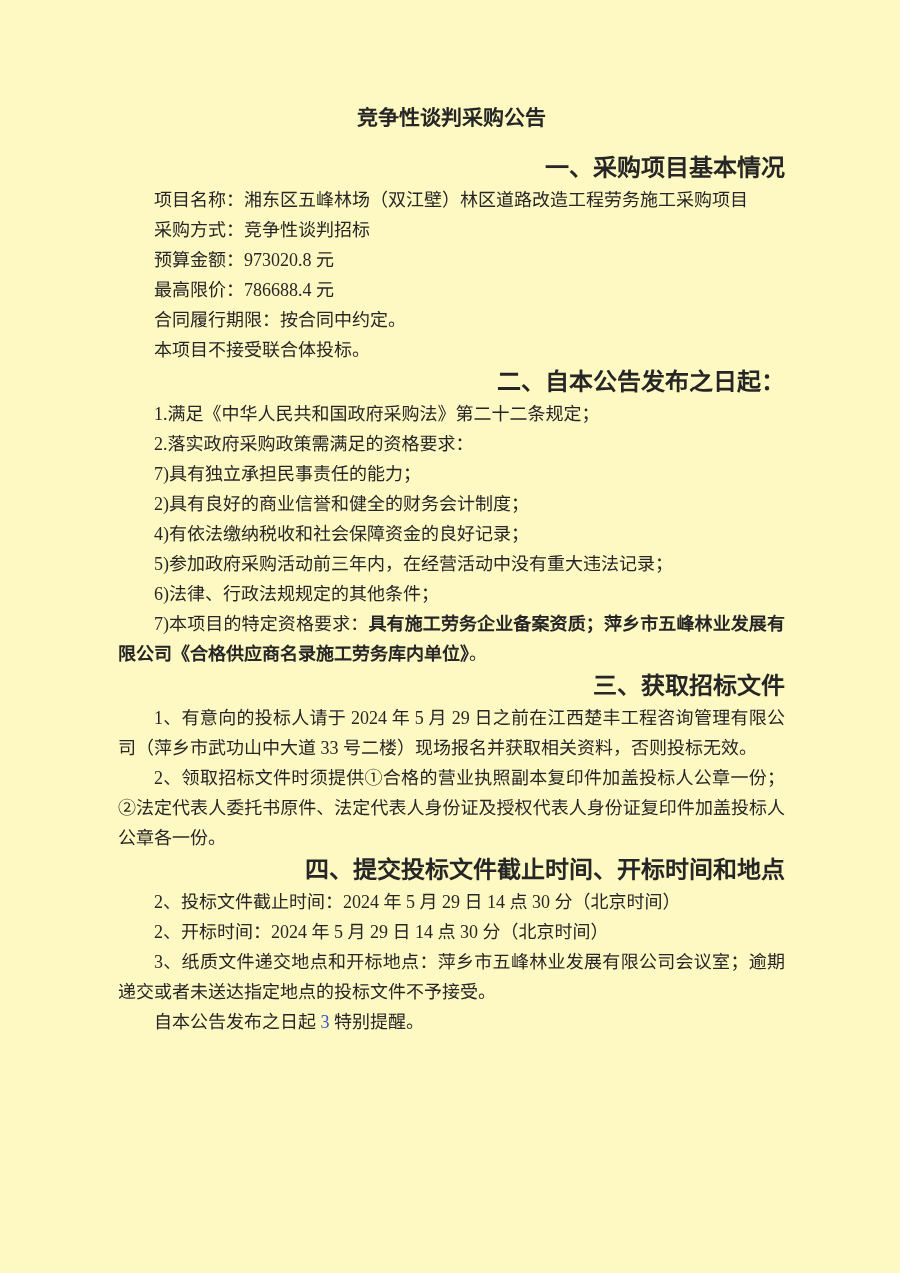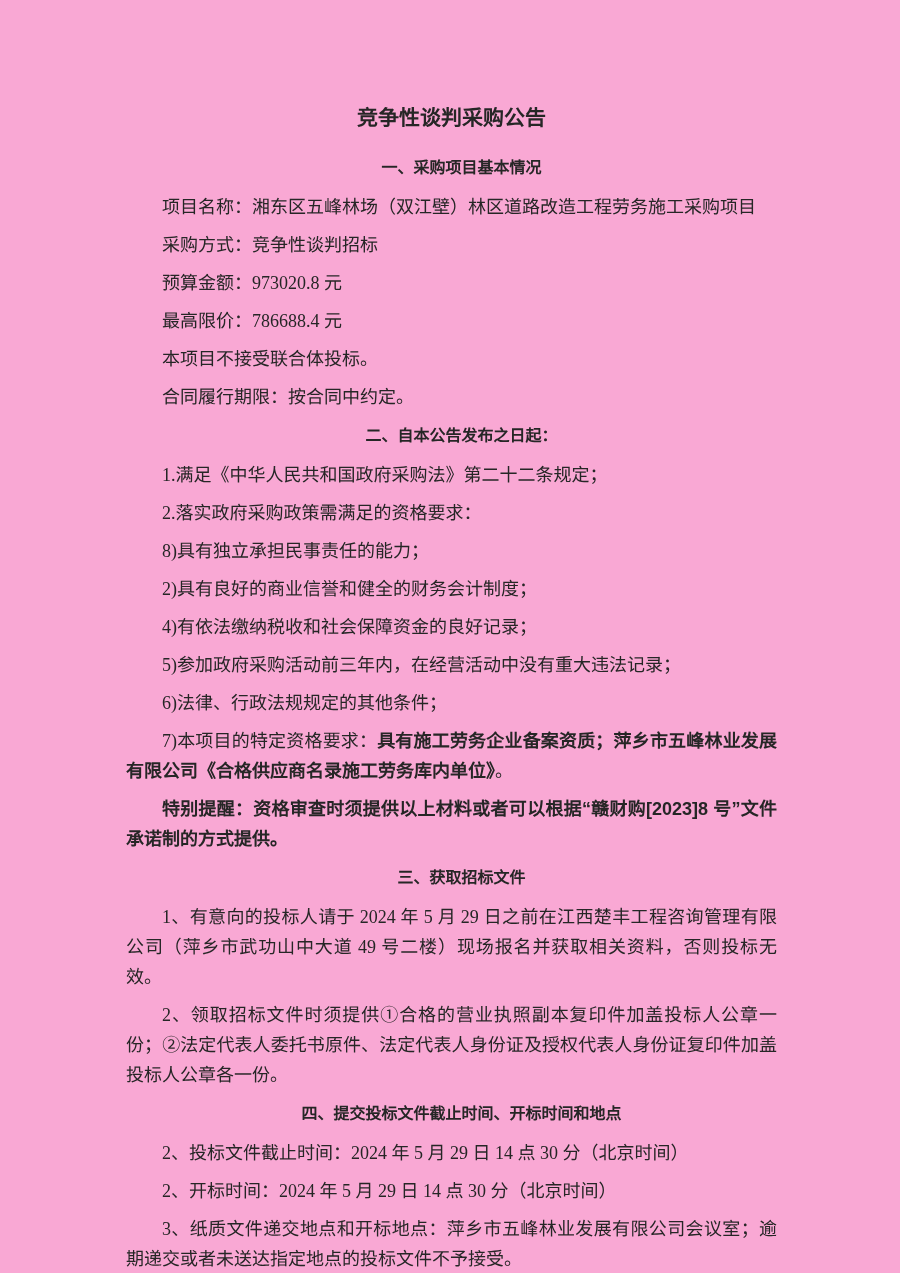--- a/index.html
+++ b/index.html
@@ -5,79 +5,78 @@
   html, body { margin: 0; padding: 0; }
   body {
     width: 900px; height: 1273px;
     background: #ffffff;
     overflow: hidden;
   }
   .page {
     box-sizing: border-box;
     width: 900px; height: 1273px;
     padding: 102px 115px 22px 118px;
-    background: #f9a8d4;
+    background: #fef9c3;
     color: var(--text, #262626);
     font-family: "Liberation Serif", "DejaVu Serif", serif;
     font-size: 18px;
     line-height: 30px;
     text-align: justify;
   }
   .doc-title {
     font-family: "Liberation Sans", "DejaVu Sans", sans-serif;
     font-size: 21px; font-weight: 700;
     line-height: 32px;
     text-align: center;
     margin: 0 0 18px 0;
     color: var(--text, #262626);
   }
   .sec {
     font-family: "Liberation Sans", "DejaVu Sans", sans-serif;
-    font-size: 16px; font-weight: 700;
+    font-size: 24px; font-weight: 700;
     line-height: 32px;
     margin: 1px 0 1px 20px;
-    text-align: center;
+    text-align: right;
   }
   .sec-deep { }
-  .t { margin: 8px; text-indent: 36px; }
+  .t { margin: 0; text-indent: 36px; }
   .bh {
     font-family: "Liberation Sans", "DejaVu Sans", sans-serif;
     font-weight: 700;
   }
   .u { text-underline-offset: 4px; }
   .blue { color: var(--accent_blue, #3a50c8); }
 </style>
 </head>
 <body>
 
 <div class="page">
 
   <h1 class="doc-title">竞争性谈判采购公告</h1>
 
   <h2 class="sec">一、采购项目基本情况</h2>
   <p class="t">项目名称：湘东区五峰林场（双江壁）林区道路改造工程劳务施工采购项目</p>
   <p class="t">采购方式：竞争性谈判招标</p>
   <p class="t">预算金额：973020.8 元</p>
   <p class="t">最高限价：786688.4 元</p>
+  <p class="t">合同履行期限：按合同中约定。</p>
   <p class="t">本项目不接受联合体投标。</p>
-  <p class="t">合同履行期限：按合同中约定。</p>
 
   <h2 class="sec">二、自本公告发布之日起：</h2>
   <p class="t">1.满足《中华人民共和国政府采购法》第二十二条规定；</p>
   <p class="t">2.落实政府采购政策需满足的资格要求：</p>
-  <p class="t">8)具有独立承担民事责任的能力；</p>
+  <p class="t">7)具有独立承担民事责任的能力；</p>
   <p class="t">2)具有良好的商业信誉和健全的财务会计制度；</p>
   <p class="t">4)有依法缴纳税收和社会保障资金的良好记录；</p>
   <p class="t">5)参加政府采购活动前三年内，在经营活动中没有重大违法记录；</p>
   <p class="t">6)法律、行政法规规定的其他条件；</p>
   <p class="t"><span>7)本项目的特定资格要求：</span><span class="bh">具有施工劳务企业备案资质；萍乡市五峰林业发展有限公司《合格供应商名录施工劳务库内单位》</span><span>。</span></p>
-  <p class="t bh">特别提醒：资格审查时须提供以上材料或者可以根据“赣财购[2023]8 号”文件承诺制的方式提供。</p>
 
   <h2 class="sec">三、获取招标文件</h2>
-  <p class="t"><span>1、有意向的投标人请于 </span><span class="u">2024 年 5 月 29 日</span><span>之前在江西楚丰工程咨询管理有限公司（萍乡市武功山中大道 49 号二楼）现场报名并获取相关资料，否则投标无效。</span></p>
+  <p class="t"><span>1、有意向的投标人请于 </span><span class="u">2024 年 5 月 29 日</span><span>之前在江西楚丰工程咨询管理有限公司（萍乡市武功山中大道 33 号二楼）现场报名并获取相关资料，否则投标无效。</span></p>
   <p class="t">2、领取招标文件时须提供①合格的营业执照副本复印件加盖投标人公章一份；②法定代表人委托书原件、法定代表人身份证及授权代表人身份证复印件加盖投标人公章各一份。</p>
 
   <h2 class="sec sec-deep">四、提交投标文件截止时间、开标时间和地点</h2>
   <p class="t"><span>2、投标文件截止时间：</span><span class="u">2024 年 5 月 29 日 14 点 30 分</span><span>（北京时间）</span></p>
   <p class="t"><span>2、开标时间：</span><span class="u">2024 年 5 月 29 日 14 点 30 分</span><span>（北京时间）</span></p>
   <p class="t">3、纸质文件递交地点和开标地点：萍乡市五峰林业发展有限公司会议室；逾期递交或者未送达指定地点的投标文件不予接受。</p>
 
   <p class="t"><span>自本公告发布之日起 </span><span class="blue">3</span><span> 特别提醒。</span></p>
 
 </div>

